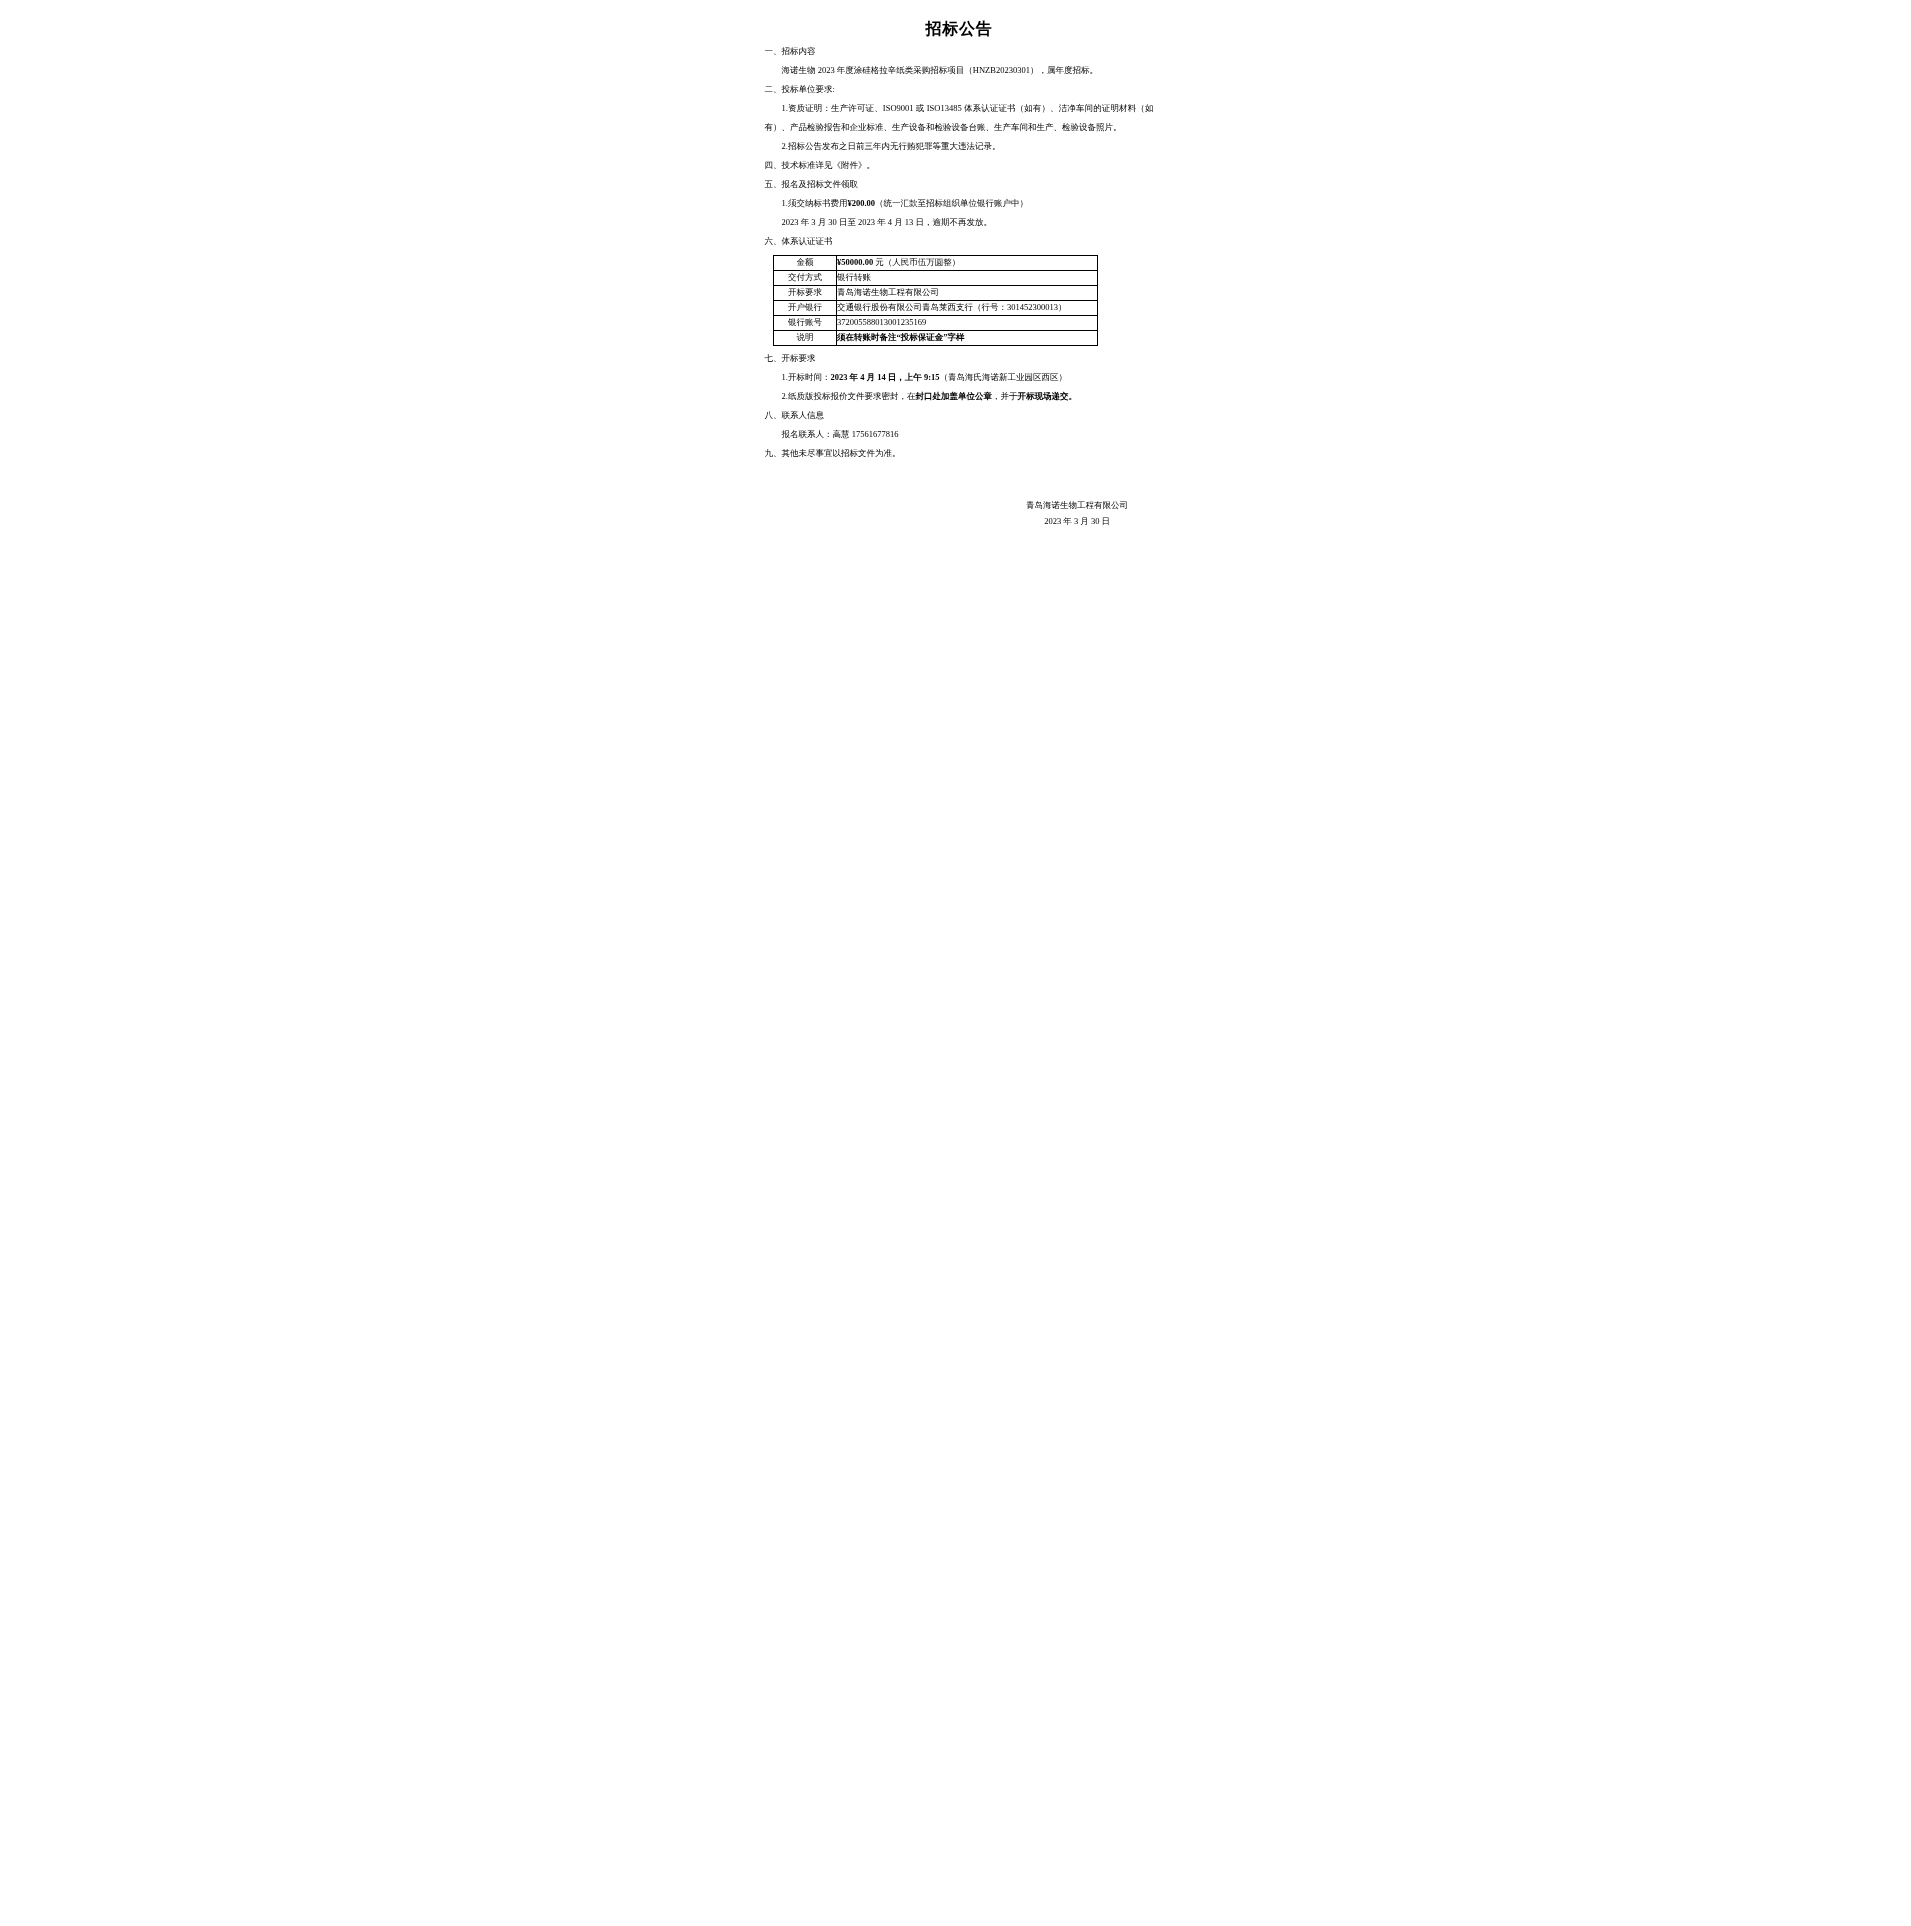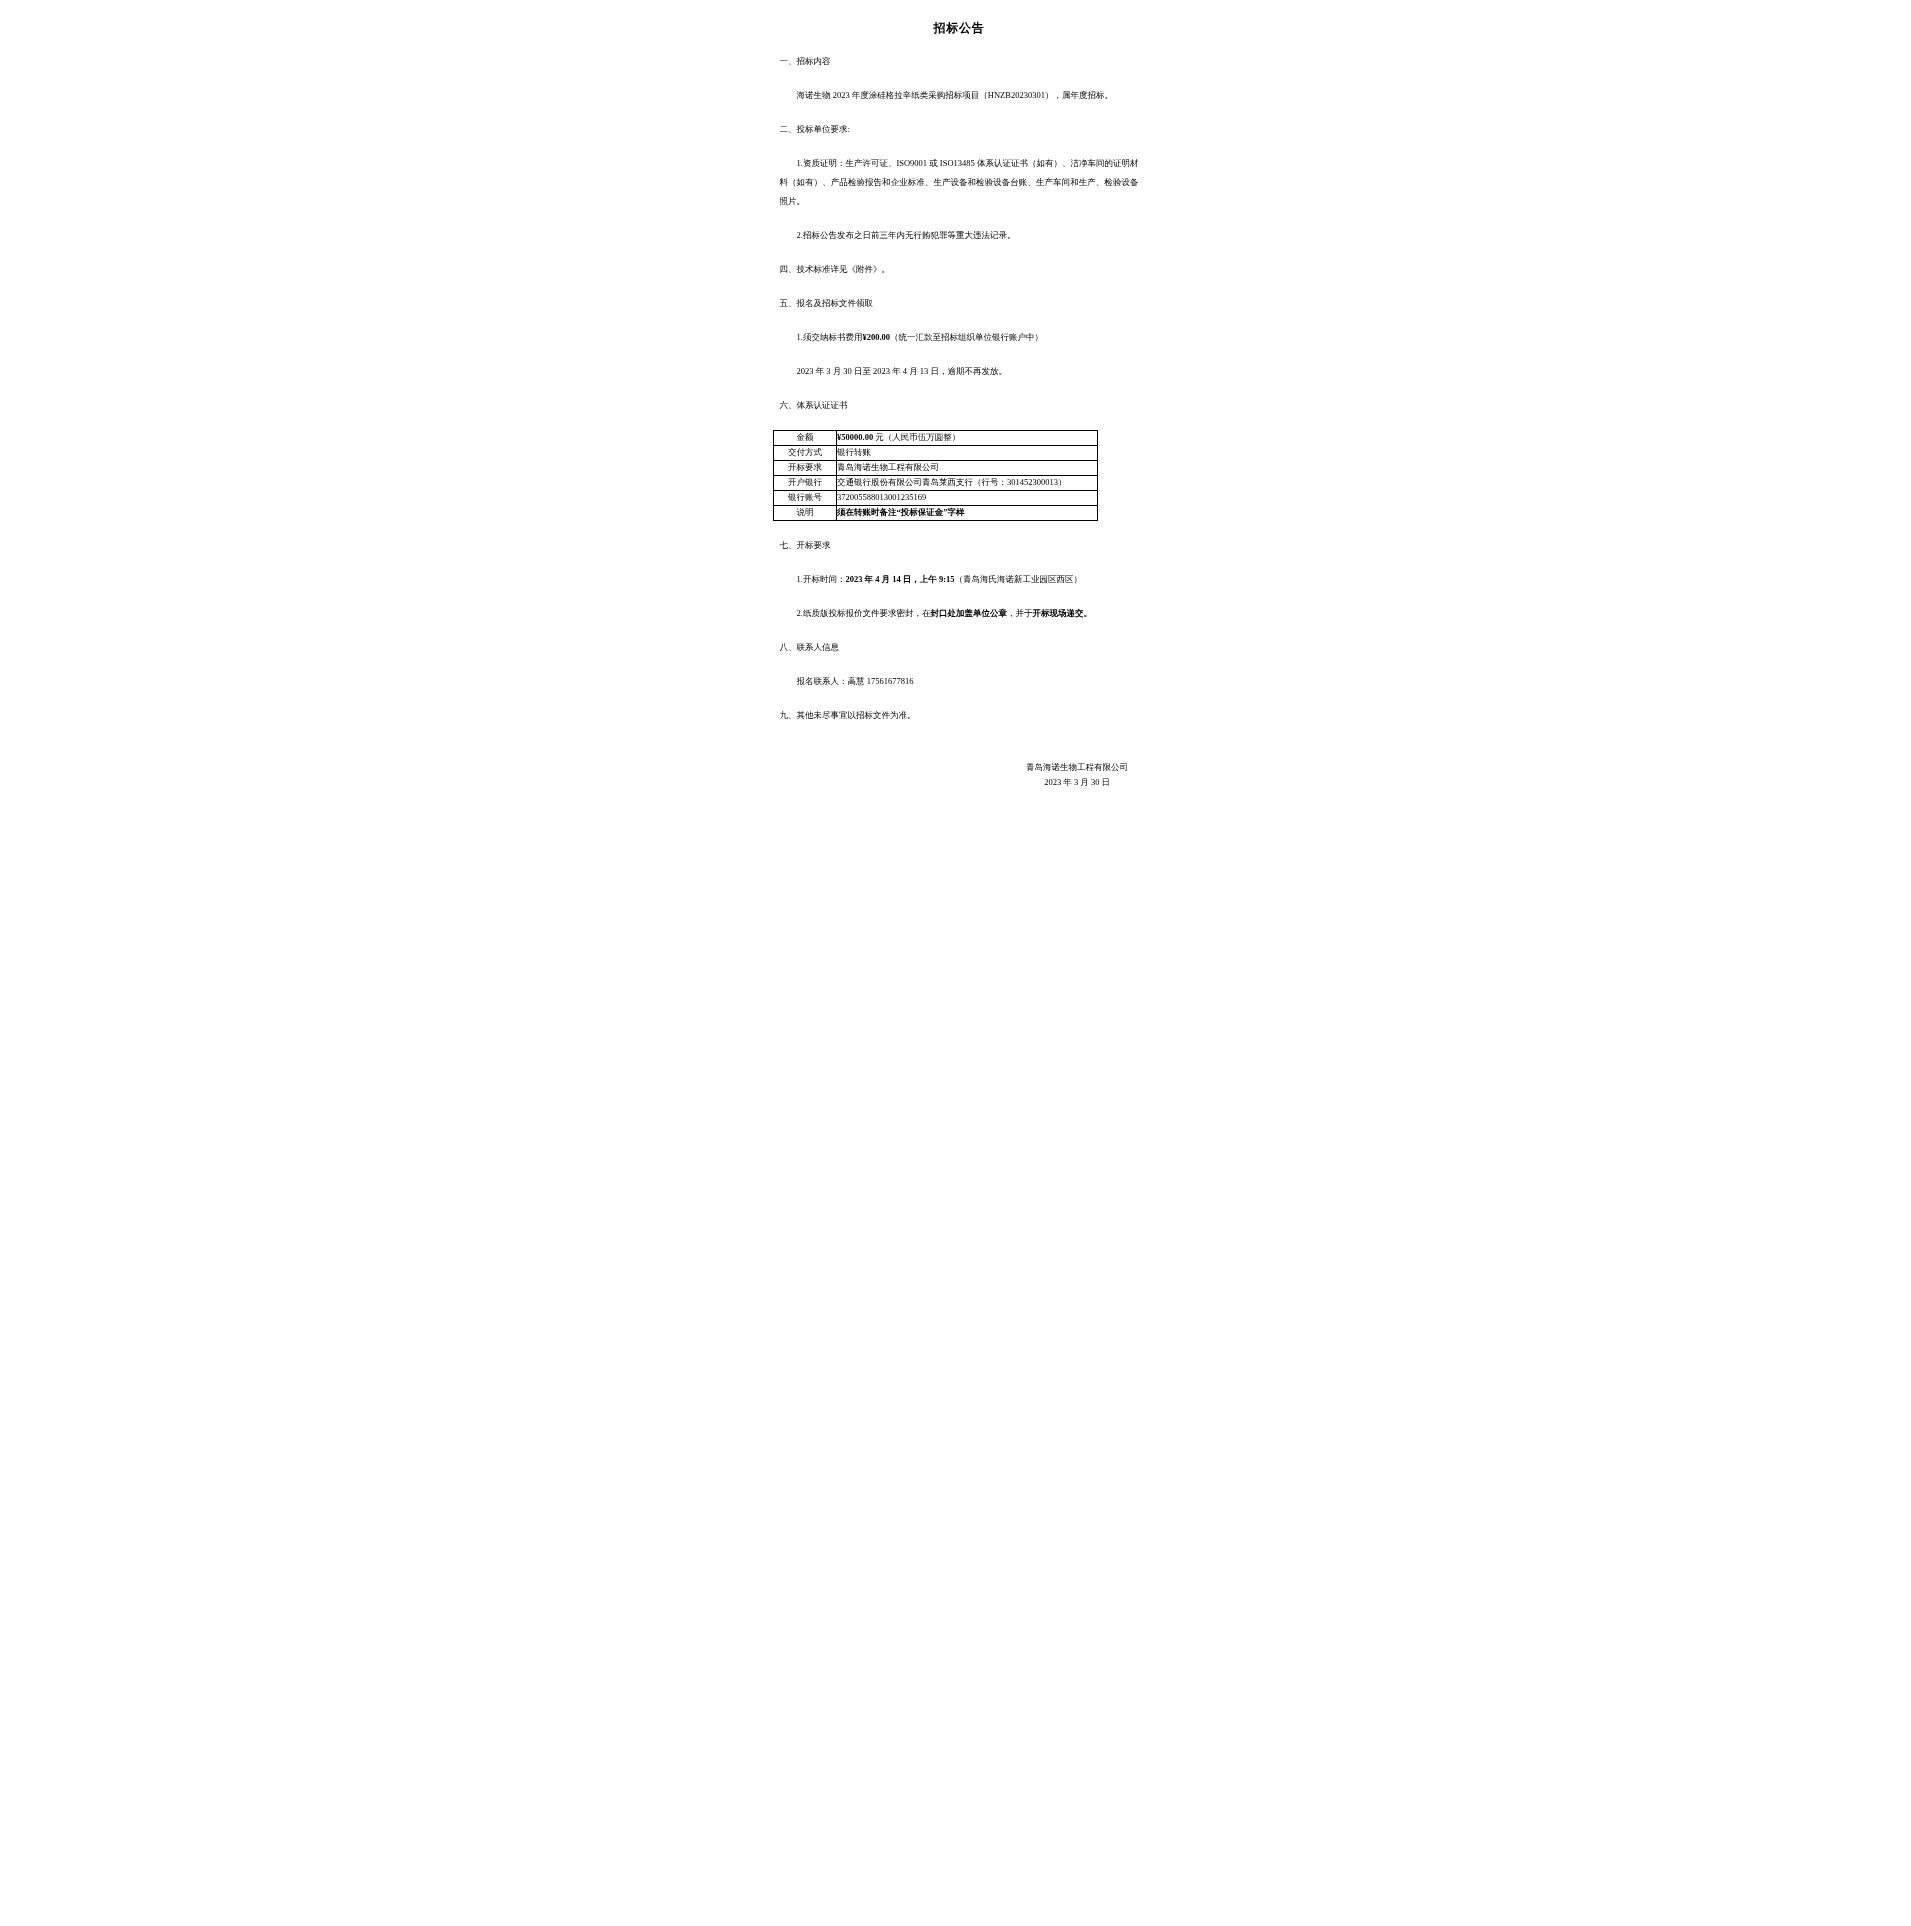--- a/index.html
+++ b/index.html
@@ -14,28 +14,28 @@
     margin: 0 auto;
     box-sizing: border-box;
     padding: 20px 41px 23px 48px;
     background: #ffffff;
     font-family: "Liberation Serif", "DejaVu Serif", serif;
     font-size: 8.5px;
     line-height: 19px;
   }
   .doc-title {
     text-align: center;
-    font-size: 12px;
+    font-size: 16px;
     font-weight: bold;
     letter-spacing: 0.8px;
     line-height: 17px;
     margin: 0 0 5.4px 0;
   }
   p.heading, p.para {
-    margin: 15px;
+    margin: 0;
     text-align: justify;
     text-justify: inter-ideograph;
   }
   p.indent { text-indent: 2em; }
   p.u {
     text-decoration: underline;
     text-decoration-thickness: 1px;
     text-underline-offset: 3.1px;
   }
   .b { font-weight: bold; }

